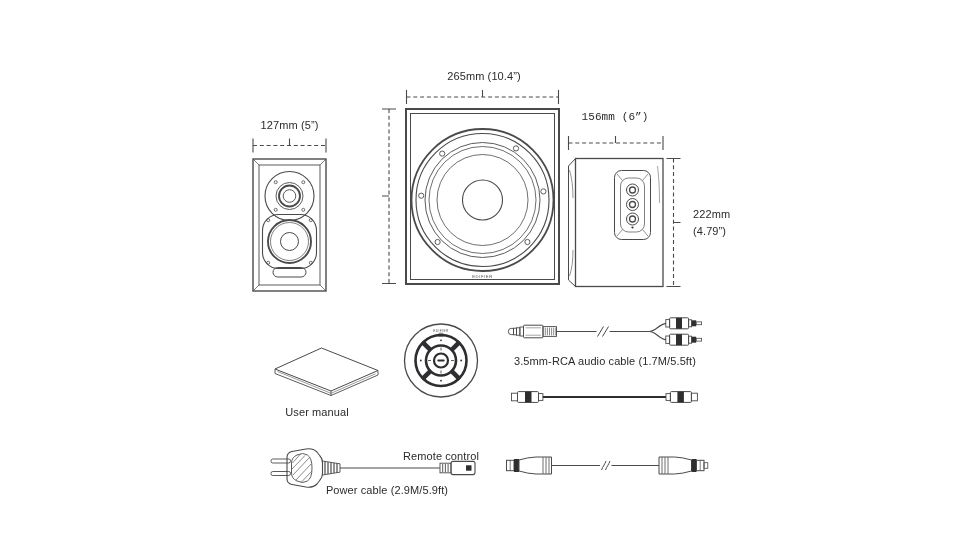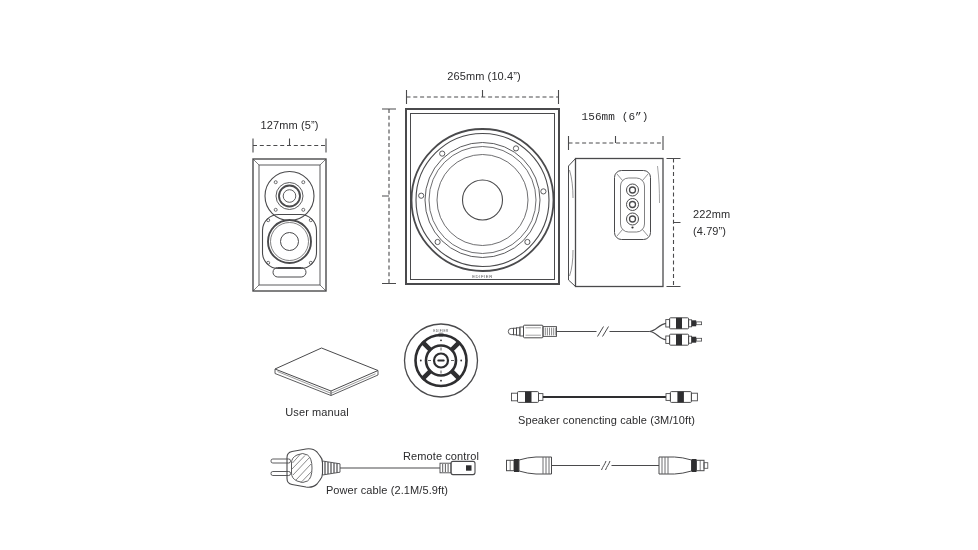--- a/index.html
+++ b/index.html
@@ -223,19 +223,19 @@
 
 <div class="lbl" style="left:693px;top:206px;">
   <div>222mm</div>
   <div>(4.79”)</div>
 </div>
 
 <div class="lbl ctr" style="left:257px;top:404px;width:120px;">User manual</div>
 
 <div class="lbl ctr" style="left:381px;top:404px;width:120px;margin-top:44px;">Remote control</div>
 
-
-<div class="lbl" style="left:518px;top:412px;">Speaker conencting cable (3M/10ft)</div>
-
-<div class="lbl ctr" style="left:317px;top:482px;width:140px;">Power cable (2.1M/5.9ft)</div>
+<div class="lbl" style="left:514px;top:353px;">3.5mm-RCA audio cable (1.7M/5.5ft)</div>
+
+
+<div class="lbl ctr" style="left:317px;top:482px;width:140px;">Power cable (2.9M/5.9ft)</div>
 
 
 </div>
 
 </body></html>

